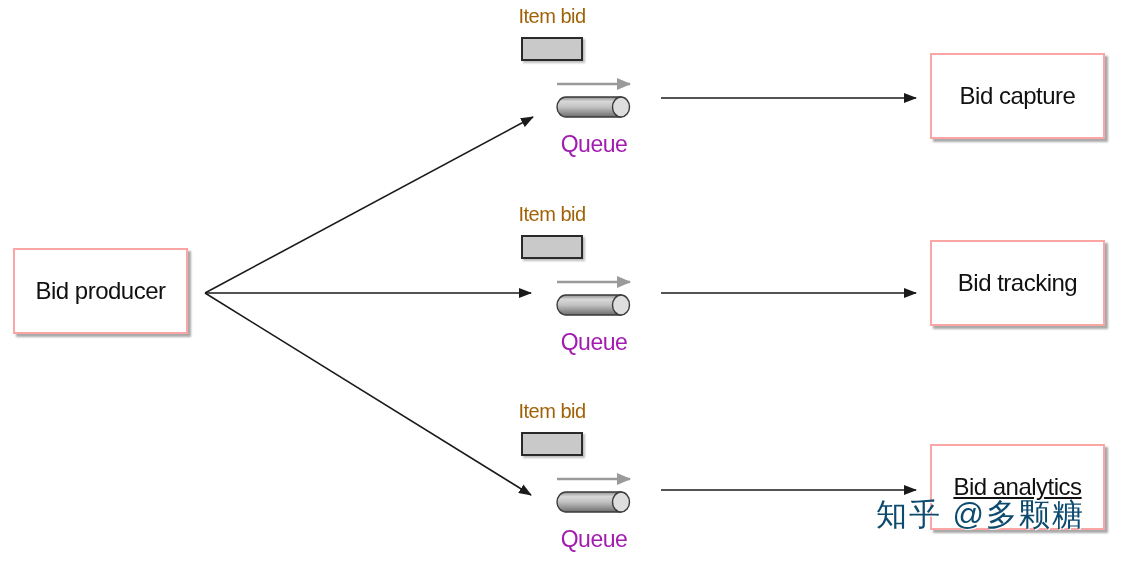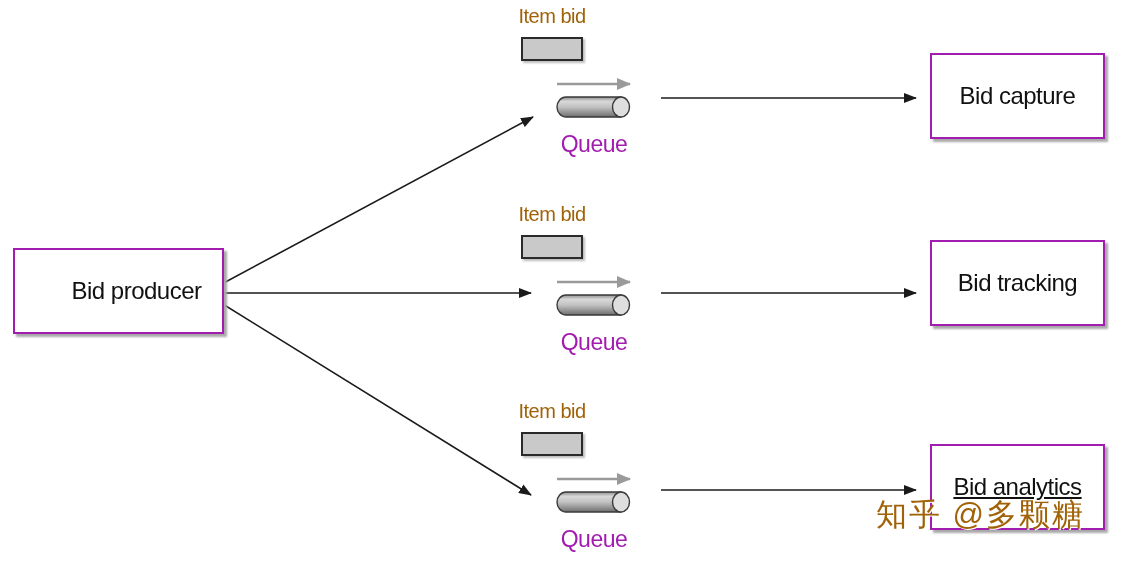--- a/index.html
+++ b/index.html
@@ -17,27 +17,27 @@
   #connector-layer {
     position: absolute; left: 0; top: 0;
     width: 1122px; height: 562px;
     pointer-events: none;
   }
   
   .node-box {
     position: absolute;
     width: 171px; height: 82px;
     background: #ffffff;
-    border: 2px solid #a21caf;
+    border: 2px solid #fca5a5;
     box-shadow: 3px 3px 2px #a9a9a9;
     display: flex; align-items: center; justify-content: center;
     font-size: 24px; color: #111111;
     letter-spacing: -0.5px;
   }
-  #producer-box   { left: 13px;  top: 248px; padding-left: 36px; }
+  #producer-box   { left: 13px;  top: 248px; }
   #capture-box    { left: 930px; top: 53px;  }
   #tracking-box   { left: 930px; top: 240px; }
   #analytics-box  { left: 930px; top: 444px; text-decoration: underline; }
 
   
   .queue-group { position: absolute; left: 490px; width: 160px; height: 165px; }
   .qg-1 { top: 5px; }
   .qg-2 { top: 203px; }
   .qg-3 { top: 400px; }
 
@@ -62,21 +62,21 @@
     width: 80px; height: 24px;
   }
   .queue-label {
     position: absolute; left: 44px; top: 126px; width: 120px;
     text-align: center; font-size: 23px; color: #a21caf;
     letter-spacing: -0.5px;
   }
 
   #watermark {
     position: absolute; left: 876px; top: 494px;
-    font-size: 31px; color: #a16207;
+    font-size: 31px; color: #0c4a6e;
     letter-spacing: 2px;
     text-shadow: 1px 1px 0 #ffffff;
     white-space: nowrap;
   }
 </style>
 </head>
 <body>
 
 <div id="canvas">
 

